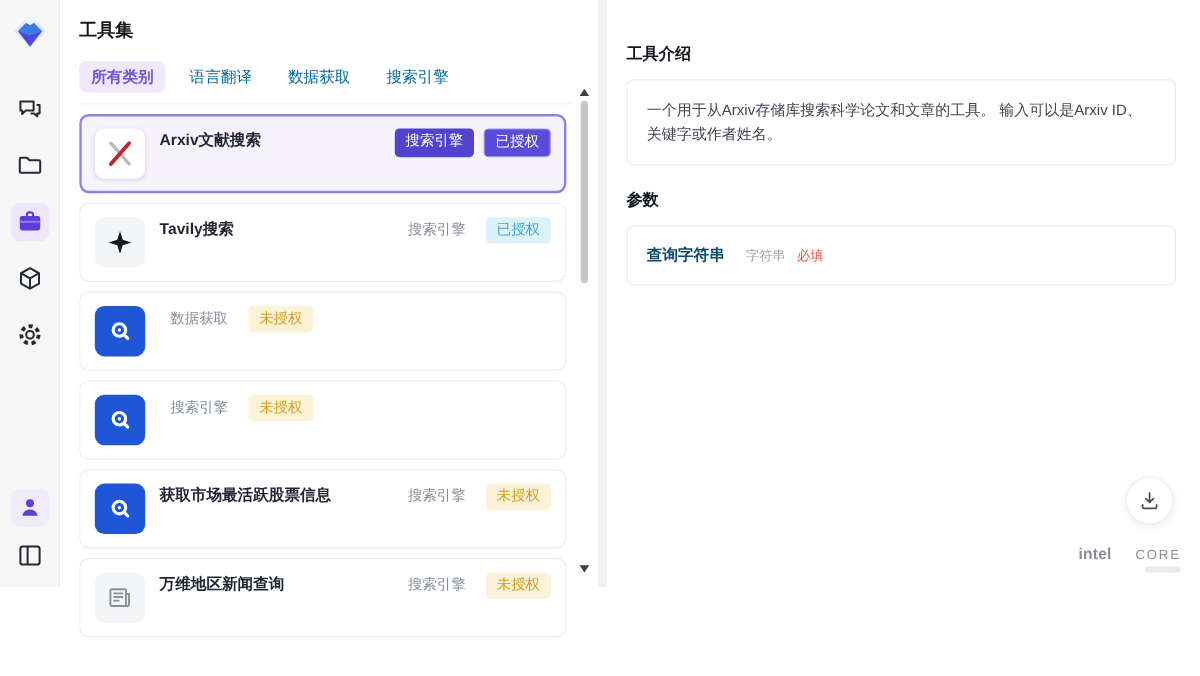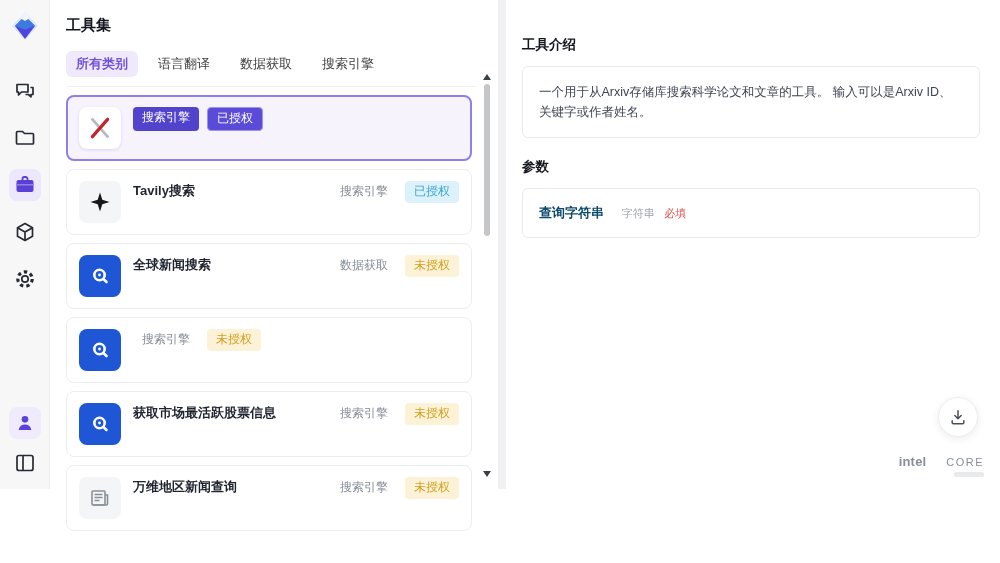--- a/index.html
+++ b/index.html
@@ -17,21 +17,21 @@
   .rail-btn.active { background:#ece7fb; }
   .rail-btn.soft { background:#efebfa; }
   .rail-spacer { flex:1; }
   .rail-bottom { display:flex; flex-direction:column; gap:8px; align-items:center; }
   .rail svg { display:block; }
 
   
   .list-panel { width:448px; background:#fff; padding:16px 8px 0 16px; position:relative; flex-shrink:0; }
   .panel-title { font-size:15px; font-weight:700; color:#14171f; margin-bottom:16px; }
   .tabs { display:flex; gap:10px; align-items:center; padding-bottom:9px; border-bottom:1px solid #eef0f3; margin-right:14px; }
-  .tab { font-size:13px; color:#404040; padding:4px 10px; border-radius:6px; cursor:pointer; white-space:nowrap; }
+  .tab { font-size:13px; color:#0369a1; padding:4px 10px; border-radius:6px; cursor:pointer; white-space:nowrap; }
   .tab.active { background:#efe9fb; color:#6f53d8; font-weight:700; }
 
   .tools { margin-top:8px; display:flex; flex-direction:column; gap:8px; padding-right:18px;
     height:452px; overflow:hidden; }
   .card { display:flex; gap:12px; padding:11px 12px; background:#fff; border:1px solid #ecedf0;
     border-radius:8px; cursor:pointer; flex-shrink:0; }
   .card.selected { border:2px solid #8f7fe8; background:#f6f3fd; padding:10px 11px; }
   .tool-icon { width:42px; height:42px; border-radius:8px; background:#f4f5f7; flex-shrink:0;
     display:flex; align-items:center; justify-content:center; }
   .tool-icon.white { background:#fff; box-shadow:0 1px 3px rgba(90,70,190,.18); }
@@ -154,20 +154,21 @@
     <div class="tools">
   <div class="card selected">
     <div class="tool-icon white">
             <svg width="26" height="26" viewBox="0 0 24 24" fill="none" stroke-linecap="round">
               <path d="M5 4l14 16" stroke="#b9b9c2" stroke-width="2.6"></path>
               <path d="M19 4L5 20" stroke="#c0272b" stroke-width="3"></path>
             </svg>
           </div>
     <div class="card-body">
       <div class="card-top">
+        <div class="tool-name">Arxiv文献搜索</div>
         <div class="badges">
           <span class="badge badge-cat">搜索引擎</span>
           <span class="badge badge-auth ok">已授权</span>
         </div>
       </div>
       <div class="tool-desc"></div>
     </div>
   </div>
 
   <div class="card">
@@ -191,21 +192,20 @@
   <div class="card">
     <div class="tool-icon blue">
             <svg width="24" height="24" viewBox="0 0 24 24" fill="none">
               <circle cx="11.5" cy="11" r="5.2" stroke="#fff" stroke-width="2.6"></circle>
               <path d="M15.3 14.8l3.2 3.2" stroke="#fff" stroke-width="2.6" stroke-linecap="round"></path>
               <circle cx="11.5" cy="11" r="1.4" fill="#fff"></circle>
             </svg>
           </div>
     <div class="card-body">
       <div class="card-top">
-        <div class="tool-name">全球新闻搜索</div>
         <div class="badges">
           <span class="badge badge-cat">数据获取</span>
           <span class="badge badge-auth no">未授权</span>
         </div>
       </div>
       <div class="tool-desc"></div>
     </div>
   </div>
 
   <div class="card">

